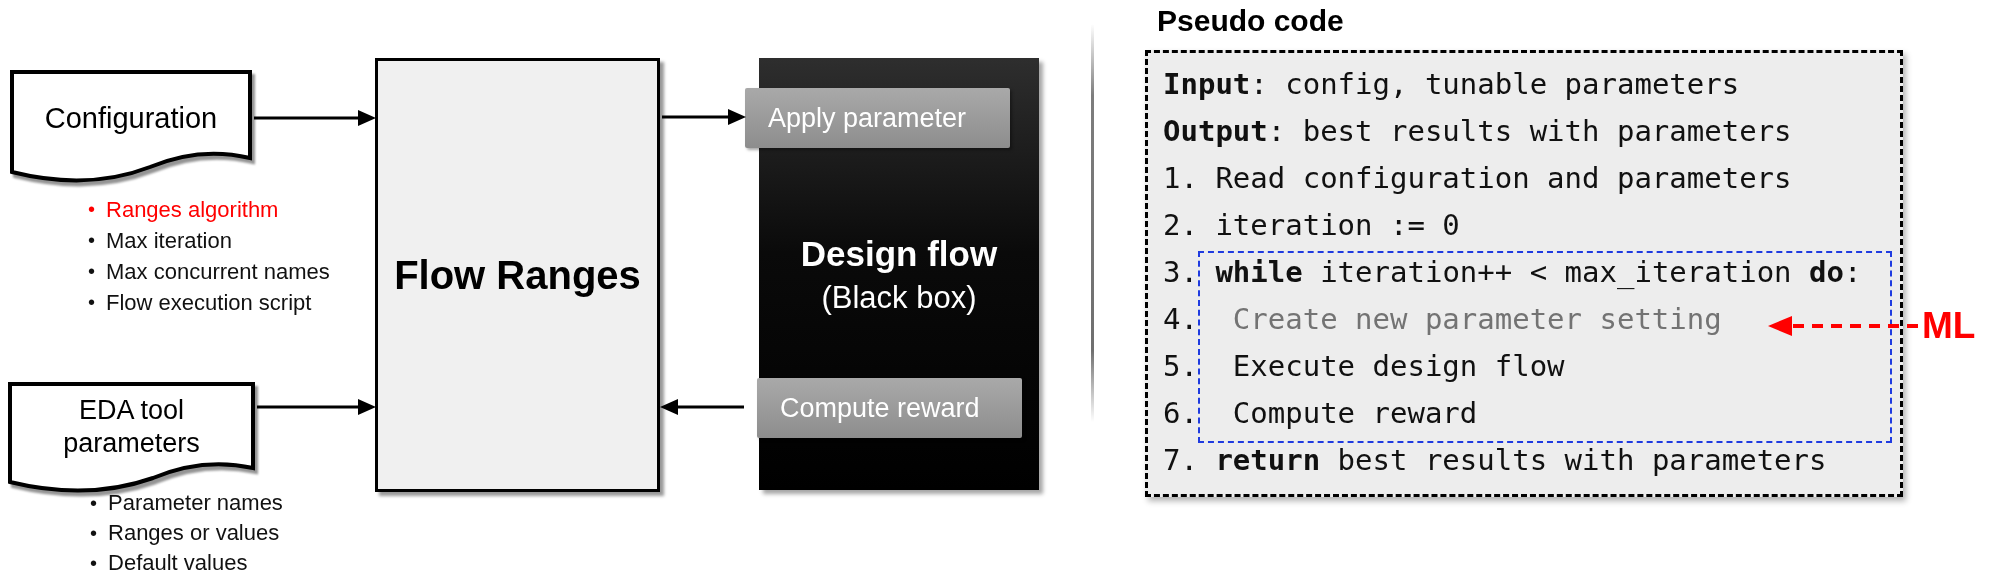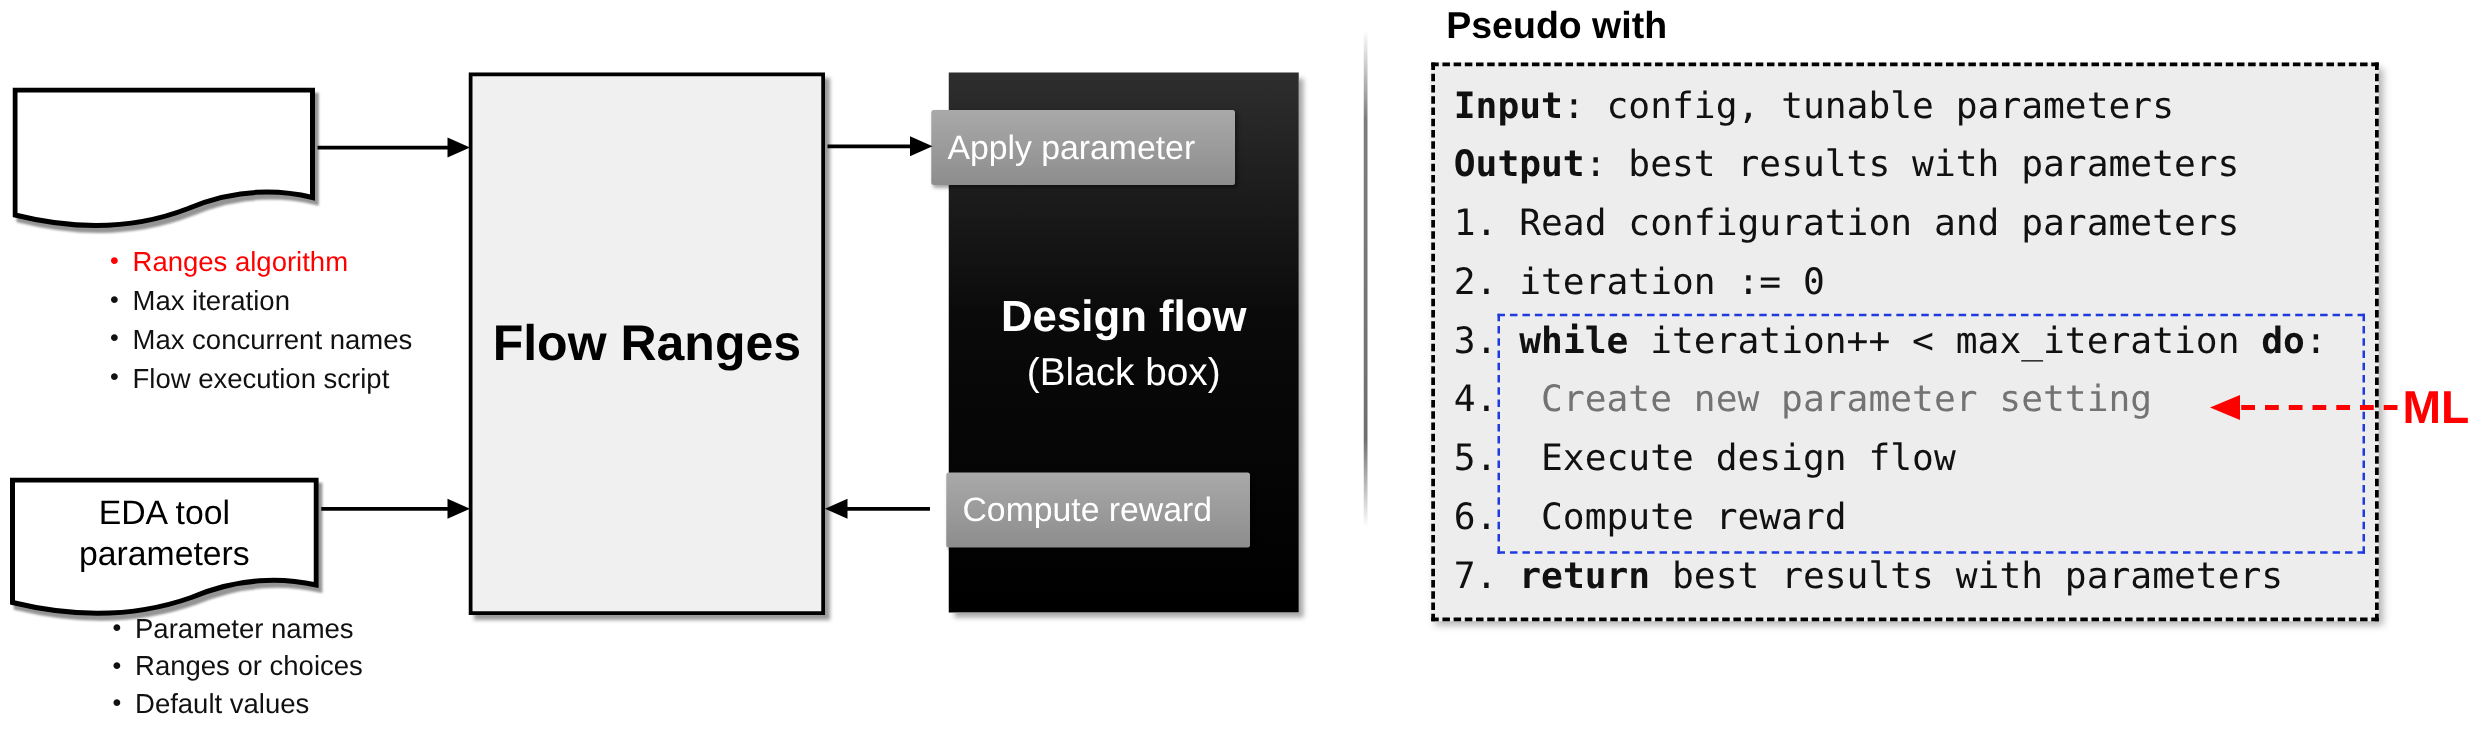--- a/index.html
+++ b/index.html
@@ -26,23 +26,23 @@
   .flow-tuner-label{font-size:40px;font-weight:bold;color:#000;}
 
   
   .design-flow{position:absolute;left:759px;top:58px;width:280px;height:432px;
     background:linear-gradient(180deg,#2e2e2e 0%,#0a0a0a 45%,#000 100%);
     box-shadow:4px 4px 4px rgba(0,0,0,0.35);}
   .design-flow-title{position:absolute;left:0;right:0;top:176px;text-align:center;color:#fff;font-size:35px;font-weight:bold;}
   .design-flow-sub{position:absolute;left:0;right:0;top:222px;text-align:center;color:#fff;font-size:31px;}
 
   
-  .gray-btn{position:absolute;left:745px;width:243px;height:60px;
+  .gray-btn{position:absolute;left:745px;width:265px;height:60px;
     background:linear-gradient(180deg,#a9a9a9 0%,#8d8d8d 100%);
-    color:#fff;font-size:27px;display:flex;align-items:center;padding-left:13px;box-sizing:border-box;
+    color:#fff;font-size:27px;display:flex;align-items:center;padding-left:23px;box-sizing:border-box;
     border-radius:2px;box-shadow:2px 2px 3px rgba(0,0,0,0.35);}
   .apply-btn{top:88px;}
   .compute-btn{top:378px;margin-left:12px;}
 
   
   .divider{position:absolute;left:1091px;top:24px;width:3px;height:398px;
     background:linear-gradient(180deg,rgba(130,130,130,0) 0%,#7d7d7d 18%,#6f6f6f 82%,rgba(130,130,130,0) 100%);
     border-radius:2px;}
 
   
@@ -61,20 +61,21 @@
 </style>
 </head>
 <body>
 
 <div class="stage">
 
   <div class="doc" style="left:10px;top:70px;width:242px;height:120px;">
     <svg width="242" height="120" viewBox="0 0 242 120">
       <path d="M2,2 H240 V88 Q 190,76 140,97 Q 78,121 2,102 Z" fill="#ffffff" stroke="#000000" stroke-width="4"></path>
     </svg>
+    <div class="doc-label" style="top:32px;">Configuration</div>
   </div>
 
   <div class="bullets" style="left:88px;top:194px;">
       <div class="bullet-item red">
         <span class="dot">•</span>
         <span>Ranges algorithm</span>
       </div>
       <div class="bullet-item">
         <span class="dot">•</span>
         <span>Max iteration</span>
@@ -99,21 +100,21 @@
     </div>
   </div>
 
   <div class="bullets tight" style="left:90px;top:488px;">
       <div class="bullet-item">
         <span class="dot">•</span>
         <span>Parameter names</span>
       </div>
       <div class="bullet-item">
         <span class="dot">•</span>
-        <span>Ranges or choices</span>
+        <span>Ranges or values</span>
       </div>
       <div class="bullet-item">
         <span class="dot">•</span>
         <span>Default values</span>
       </div>
     </div>
 
   <div class="flow-tuner">
     <span class="flow-tuner-label">Flow Ranges</span>
   </div>
@@ -125,21 +126,21 @@
 
   <div class="gray-btn apply-btn">
     <span>Apply parameter</span>
   </div>
   <div class="gray-btn compute-btn">
     <span>Compute reward</span>
   </div>
 
   <div class="divider"></div>
 
-  <div class="pseudo-title">Pseudo with</div>
+  <div class="pseudo-title">Pseudo code</div>
   <div class="pseudo-box"></div>
   <div class="loop-box"></div>
   <div class="code"><div class="code-line"><span class="bold">Input</span><span>: config, tunable parameters</span></div><div class="code-line"><span class="bold">Output</span><span>: best results with parameters</span></div><div class="code-line"><span>1. Read configuration and parameters</span></div><div class="code-line"><span>2. iteration := 0</span></div><div class="code-line"><span>3. </span><span class="bold">while</span><span> iteration++ &lt; max_iteration </span><span class="bold">do</span><span>:</span></div><div class="code-line"><span>4.  </span><span class="red">Create new parameter setting</span></div><div class="code-line"><span>5.  Execute design flow</span></div><div class="code-line"><span>6.  Compute reward</span></div><div class="code-line"><span>7. </span><span class="bold">return</span><span> best results with parameters</span></div></div>
   <div class="ml-label">ML</div>
 
   <svg class="overlay" width="1990" height="586" viewBox="0 0 1990 586">
 
     <g>
       <line x1="254" y1="118" x2="360" y2="118" stroke="#000" stroke-width="3"></line>
       <polygon points="376,118 358,110 358,126" fill="#000"></polygon>

